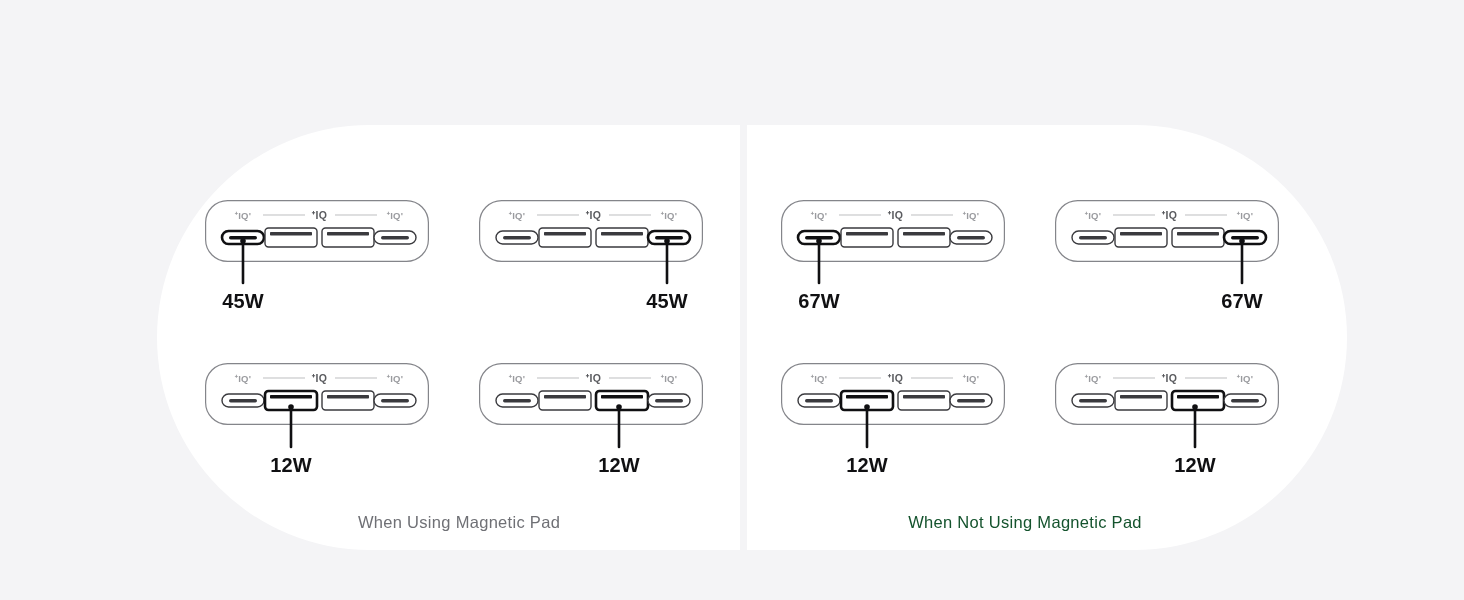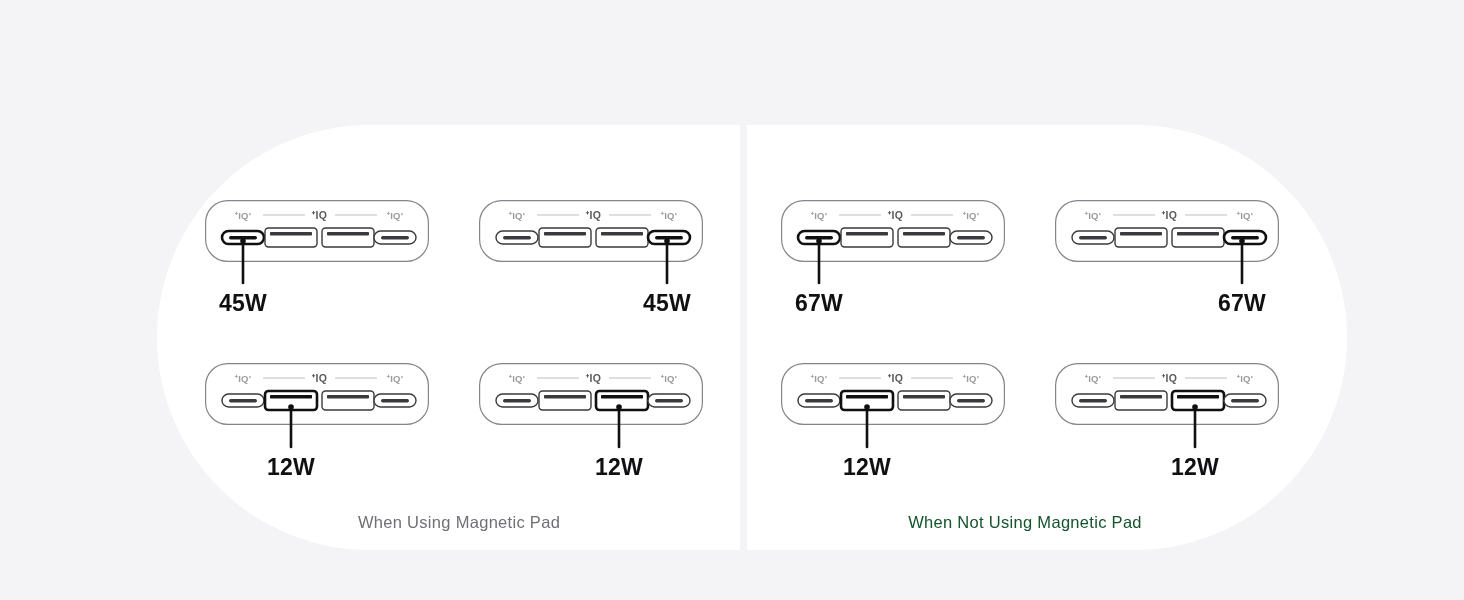--- a/index.html
+++ b/index.html
@@ -40,21 +40,21 @@
     left: 735px;
     width: 600px;
     border-top-right-radius: 213px;
     border-bottom-right-radius: 213px;
   }
 
   
   .watt-label {
     position: absolute;
     font-family: "Liberation Sans", sans-serif;
-    font-size: 23px;
+    font-size: 20px;
     font-weight: bold;
     color: #101012;
     letter-spacing: 0.2px;
     white-space: nowrap;
   }
 
   
   .caption {
     position: absolute;
     font-family: "Liberation Sans", sans-serif;

